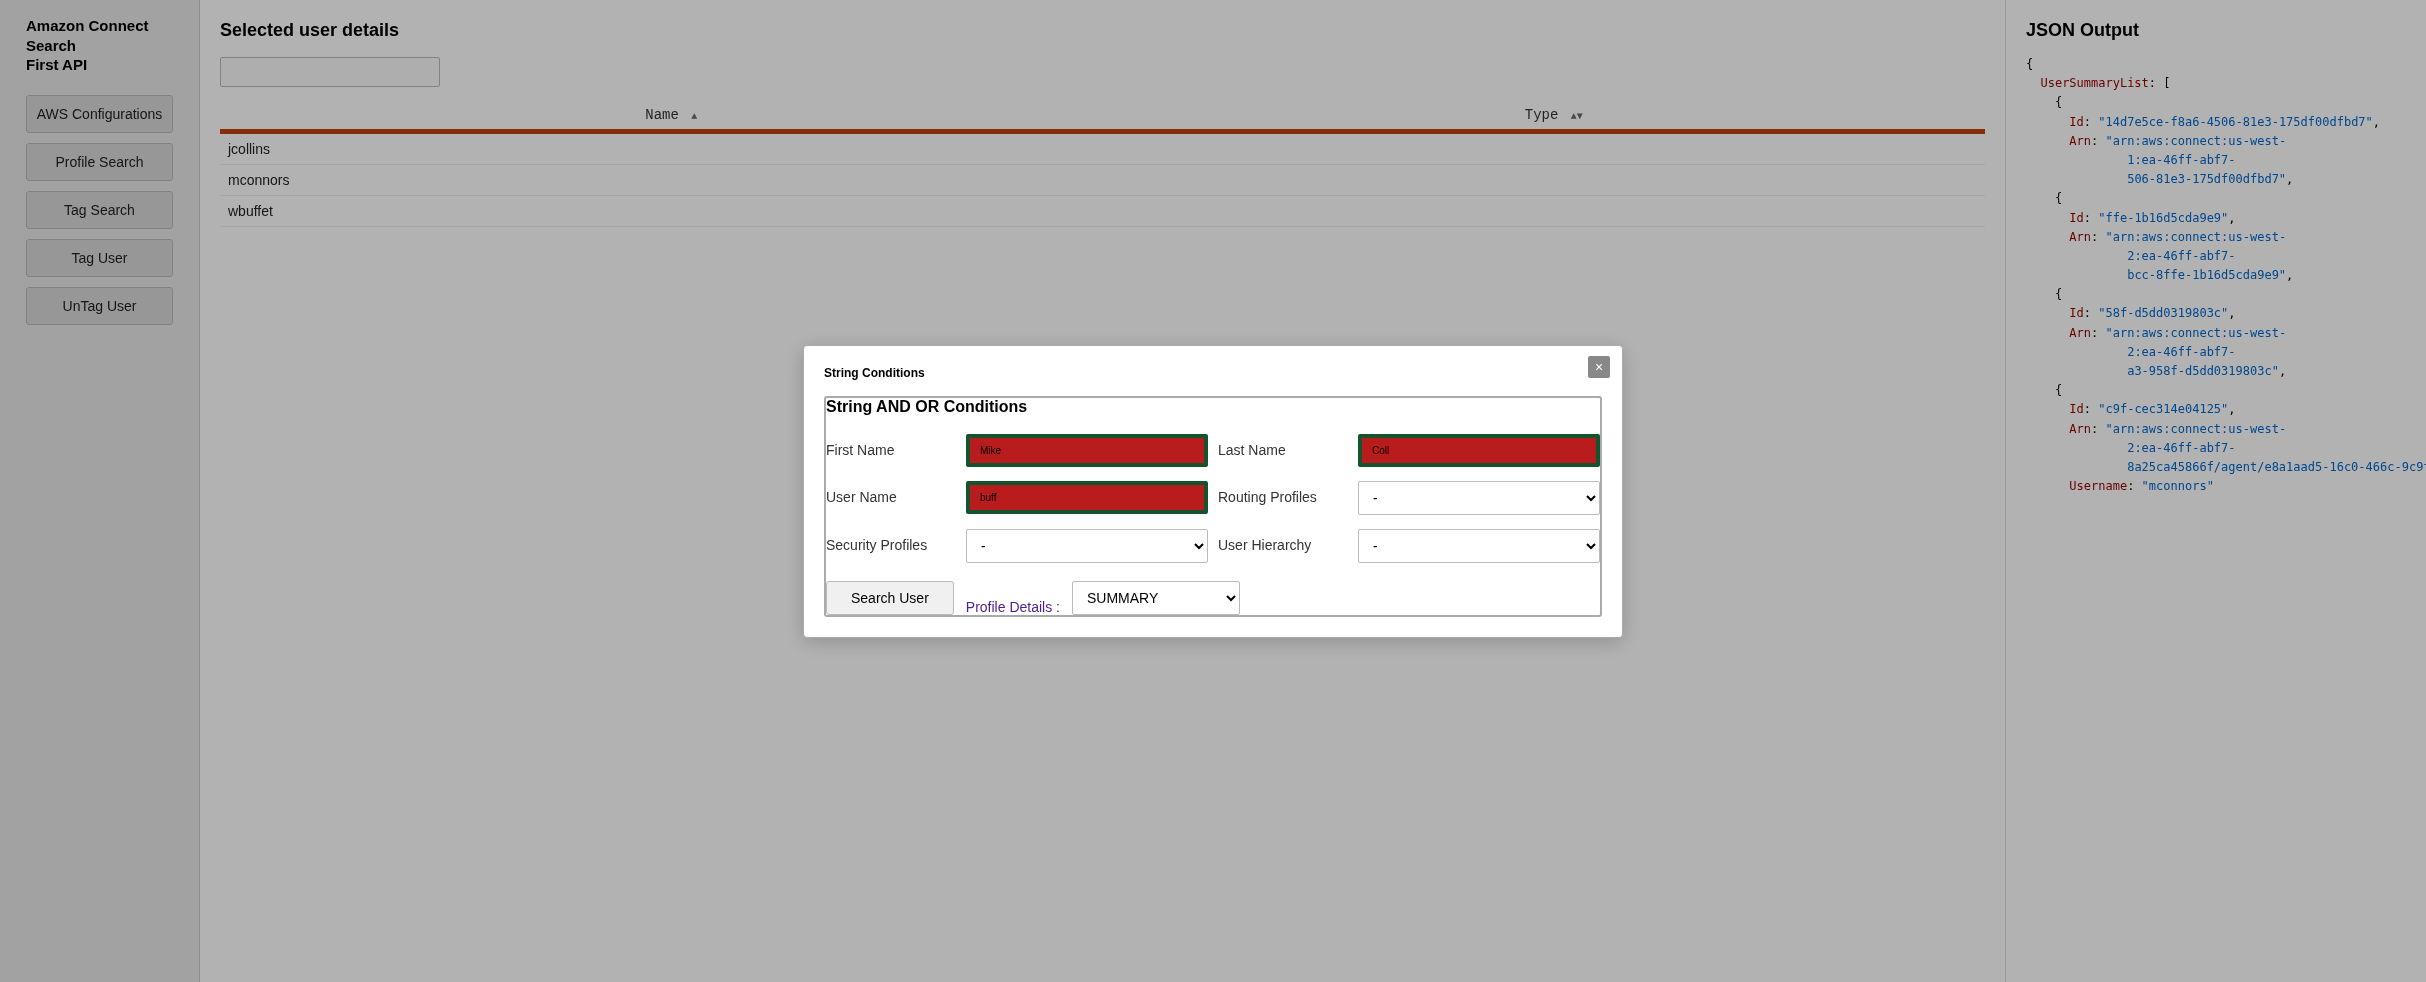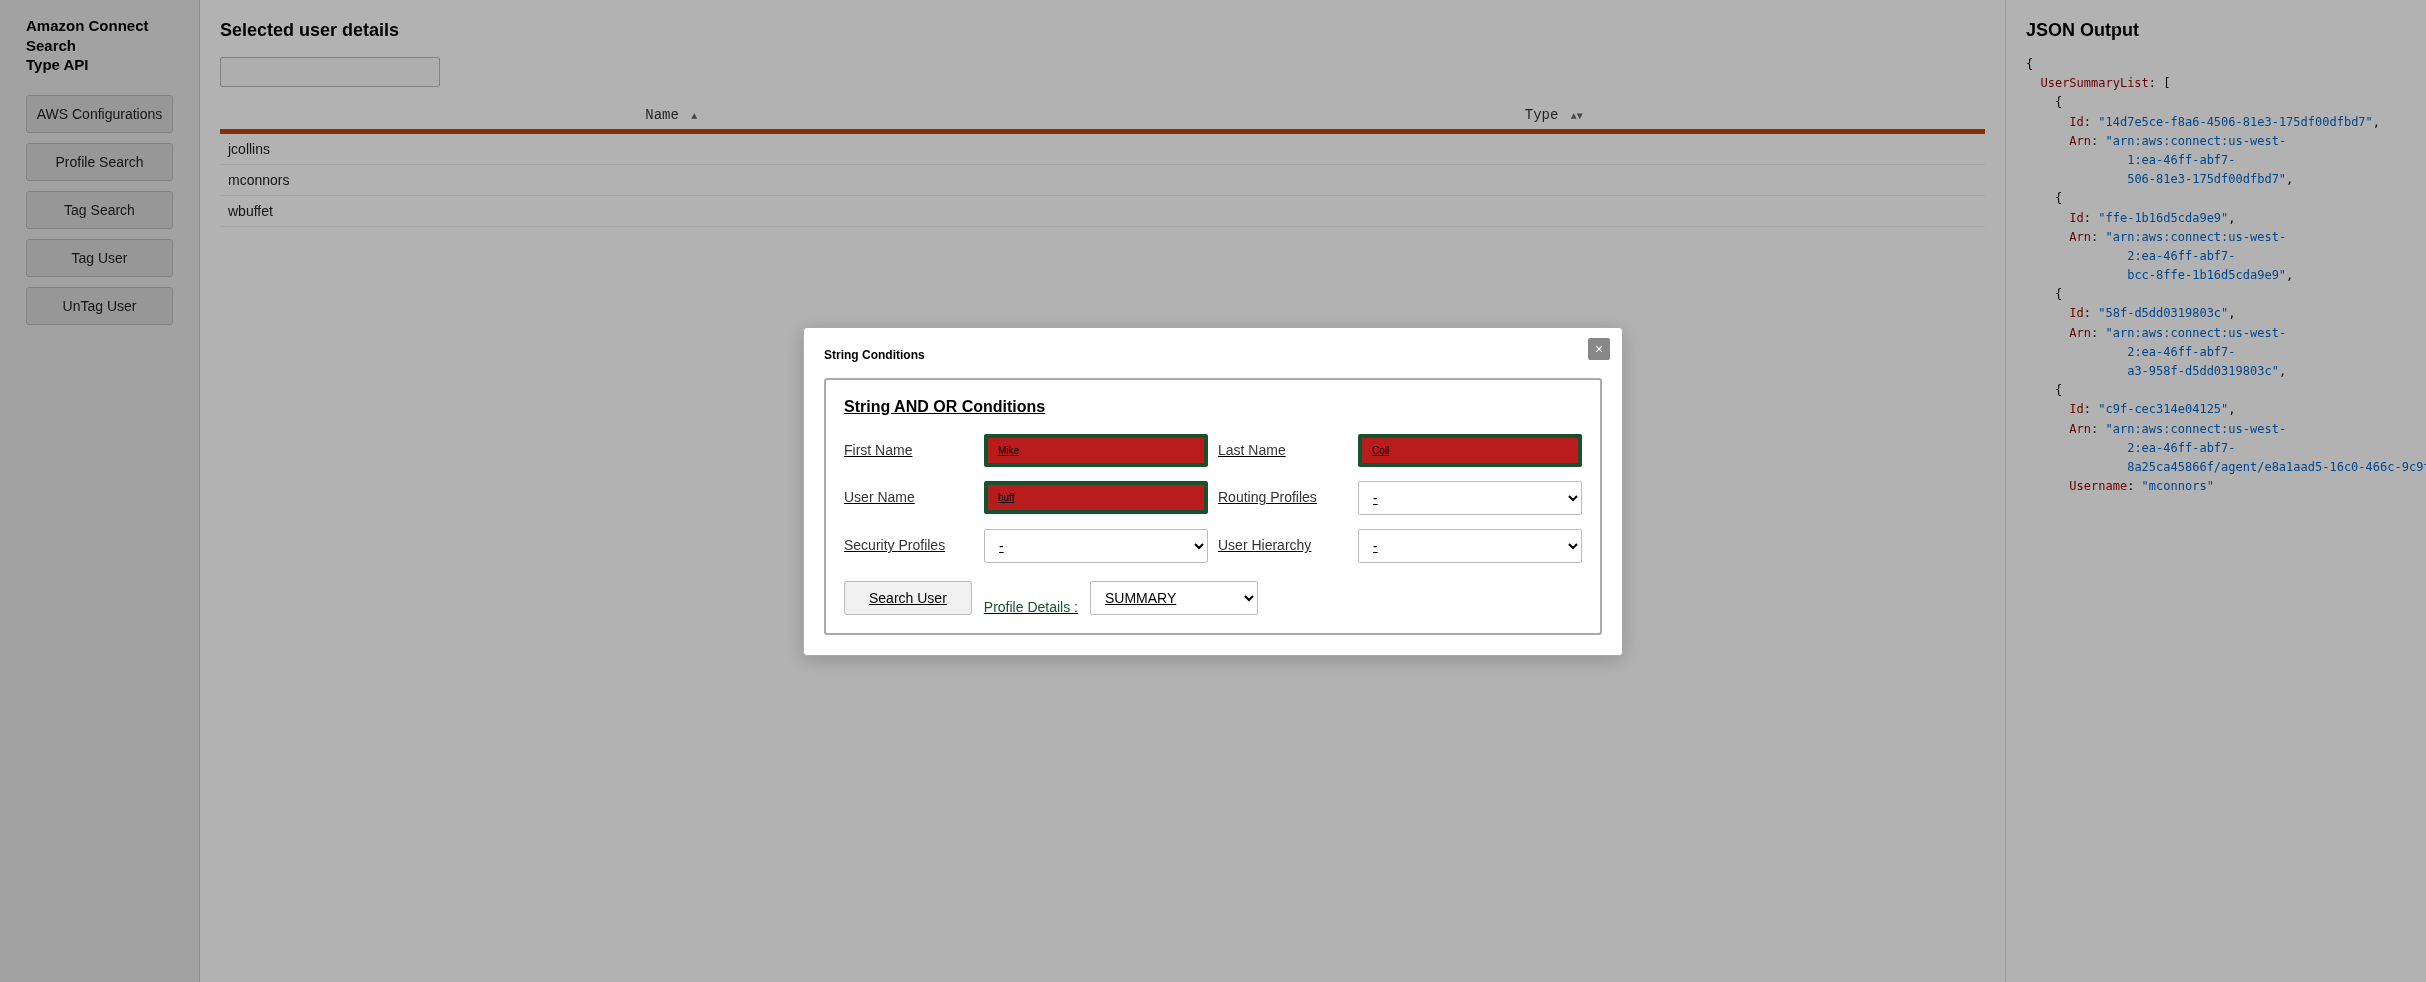--- a/index.html
+++ b/index.html
@@ -152,23 +152,21 @@
       color: #fff;
       border: none;
       width: 22px; height: 22px;
       cursor: pointer;
       font-size: 14px;
       display: flex; align-items: center; justify-content: center;
       border-radius: 2px;
     }
     #modal-inner {
       border: 2px solid #aaa;
-      padding: 18px;
       border-radius: 3px;
-      text-decoration: underline;
     }
     #modal-inner-title {
       font-size: 16px;
       font-weight: bold;
       margin-bottom: 18px;
     }
     .form-grid {
       display: grid;
       grid-template-columns: 130px 1fr 130px 1fr;
       gap: 14px 10px;
@@ -206,39 +204,39 @@
     #search-user-btn {
       border: 1px solid #bbb;
       background: #f0f0f0;
       padding: 8px 24px;
       font-size: 14px;
       cursor: pointer;
       border-radius: 3px;
     }
     .profile-details-label {
       font-size: 14px;
-      color: #14532d;
+      color: #4c1d95;
     }
     #profile-details-select {
       border: 1px solid #bbb;
       background: #fff;
       padding: 7px 10px;
       font-size: 14px;
       border-radius: 2px;
       width: 168px;
       appearance: auto;
     }
   </style>
 </head>
 <body>
 
 <div id="sidebar">
   <div id="sidebar-title">
     <span>Amazon Connect Search</span><br>
-    <span>Type API</span>
+    <span>First API</span>
   </div>
   <button class="sidebar-btn">AWS Configurations</button>
   <button class="sidebar-btn">Profile Search</button>
   <button class="sidebar-btn">Tag Search</button>
   <button class="sidebar-btn">Tag User</button>
   <button class="sidebar-btn">UnTag User</button>
 </div>
 
 <div id="main">
 

